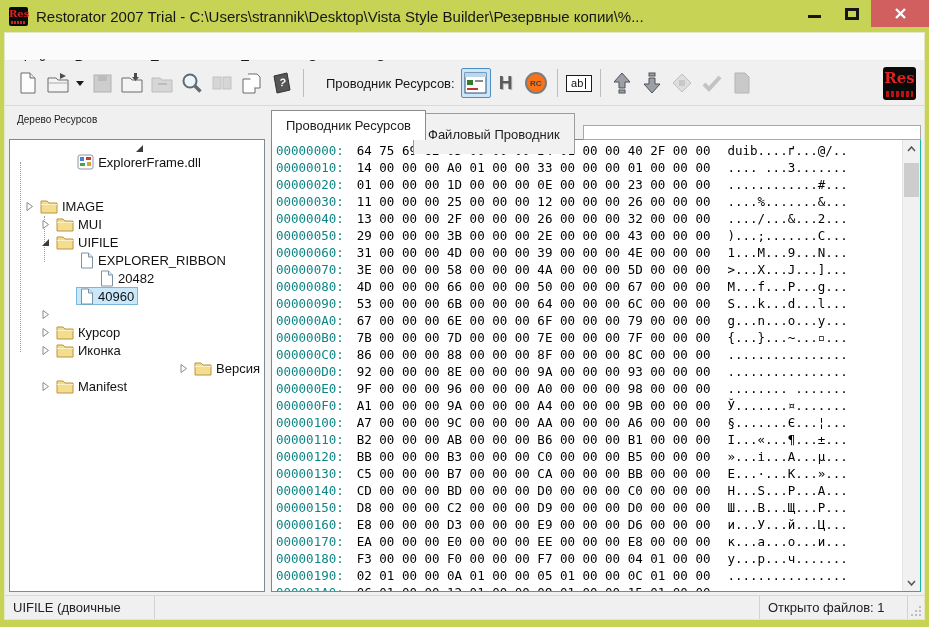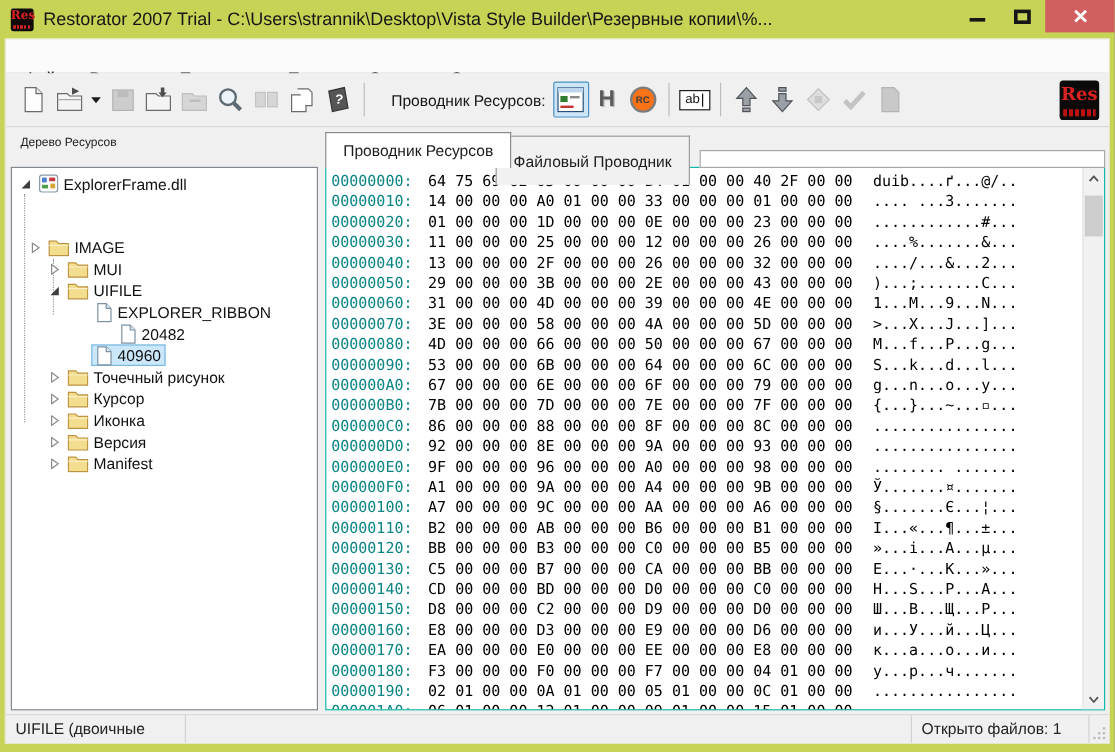--- a/index.html
+++ b/index.html
@@ -237,21 +237,21 @@
       </div>
     </div>
 
     <div class="main">
       <div class="tree-header">Дерево Ресурсов</div>
 
       <div class="tree-box">
         <div class="dotline" style="left:10px;top:22px;height:190px;"></div>
         <div class="dotline" style="left:34px;top:76px;height:46px;"></div>
         <div class="tree-rows" id="treeRows">
-            <div class="tree-row" style="padding-left: 4px;">
+            <div class="tree-row" style="padding-left: 4px; flex-direction: column;">
               <span class="tree-exp">
                 <svg width="9" height="9" viewBox="0 0 9 9">
                   <path d="M8 1v7H1z" fill="#3c3c3c"></path>
                 </svg>
               </span>
               <span class="tree-sel">
                 <span class="tree-ico">
                   <svg width="17" height="16" viewBox="0 0 17 16">
                     <rect x="1" y="1" width="15" height="14" rx="2" fill="#fdfdfd" stroke="#8a99a8"></rect>
                     <rect x="3" y="3" width="4" height="4" fill="#4a7fd1"></rect>
@@ -346,29 +346,20 @@
                 </span>
                 <span>40960</span>
               </span>
             </div>
             <div class="tree-row" style="padding-left: 28px;">
               <span class="tree-exp">
                 <svg width="9" height="9" viewBox="0 0 9 9">
                   <path d="M2 .5L7.5 4.5 2 8.5z" fill="#fff" stroke="#8a8a8a"></path>
                 </svg>
               </span>
-              <span class="tree-sel">
-                <span class="tree-ico">
-                  <svg width="18" height="15" viewBox="0 0 18 15">
-                    <path d="M1 2h6l2 2h8v10H1z" fill="#f3dd8e" stroke="#bd9441"></path>
-                    <path d="M1 5.5h16" stroke="#fbf0c4"></path>
-                  </svg>
-                </span>
-                <span>Точечный рисунок</span>
-              </span>
             </div>
             <div class="tree-row" style="padding-left: 28px;">
               <span class="tree-exp">
                 <svg width="9" height="9" viewBox="0 0 9 9">
                   <path d="M2 .5L7.5 4.5 2 8.5z" fill="#fff" stroke="#8a8a8a"></path>
                 </svg>
               </span>
               <span class="tree-sel">
                 <span class="tree-ico">
                   <svg width="18" height="15" viewBox="0 0 18 15">
@@ -388,21 +379,21 @@
               <span class="tree-sel">
                 <span class="tree-ico">
                   <svg width="18" height="15" viewBox="0 0 18 15">
                     <path d="M1 2h6l2 2h8v10H1z" fill="#f3dd8e" stroke="#bd9441"></path>
                     <path d="M1 5.5h16" stroke="#fbf0c4"></path>
                   </svg>
                 </span>
                 <span>Иконка</span>
               </span>
             </div>
-            <div class="tree-row" style="padding-left: 28px;">
+            <div class="tree-row" style="padding-left: 28px; justify-content: flex-end;">
               <span class="tree-exp">
                 <svg width="9" height="9" viewBox="0 0 9 9">
                   <path d="M2 .5L7.5 4.5 2 8.5z" fill="#fff" stroke="#8a8a8a"></path>
                 </svg>
               </span>
               <span class="tree-sel">
                 <span class="tree-ico">
                   <svg width="18" height="15" viewBox="0 0 18 15">
                     <path d="M1 2h6l2 2h8v10H1z" fill="#f3dd8e" stroke="#bd9441"></path>
                     <path d="M1 5.5h16" stroke="#fbf0c4"></path>

